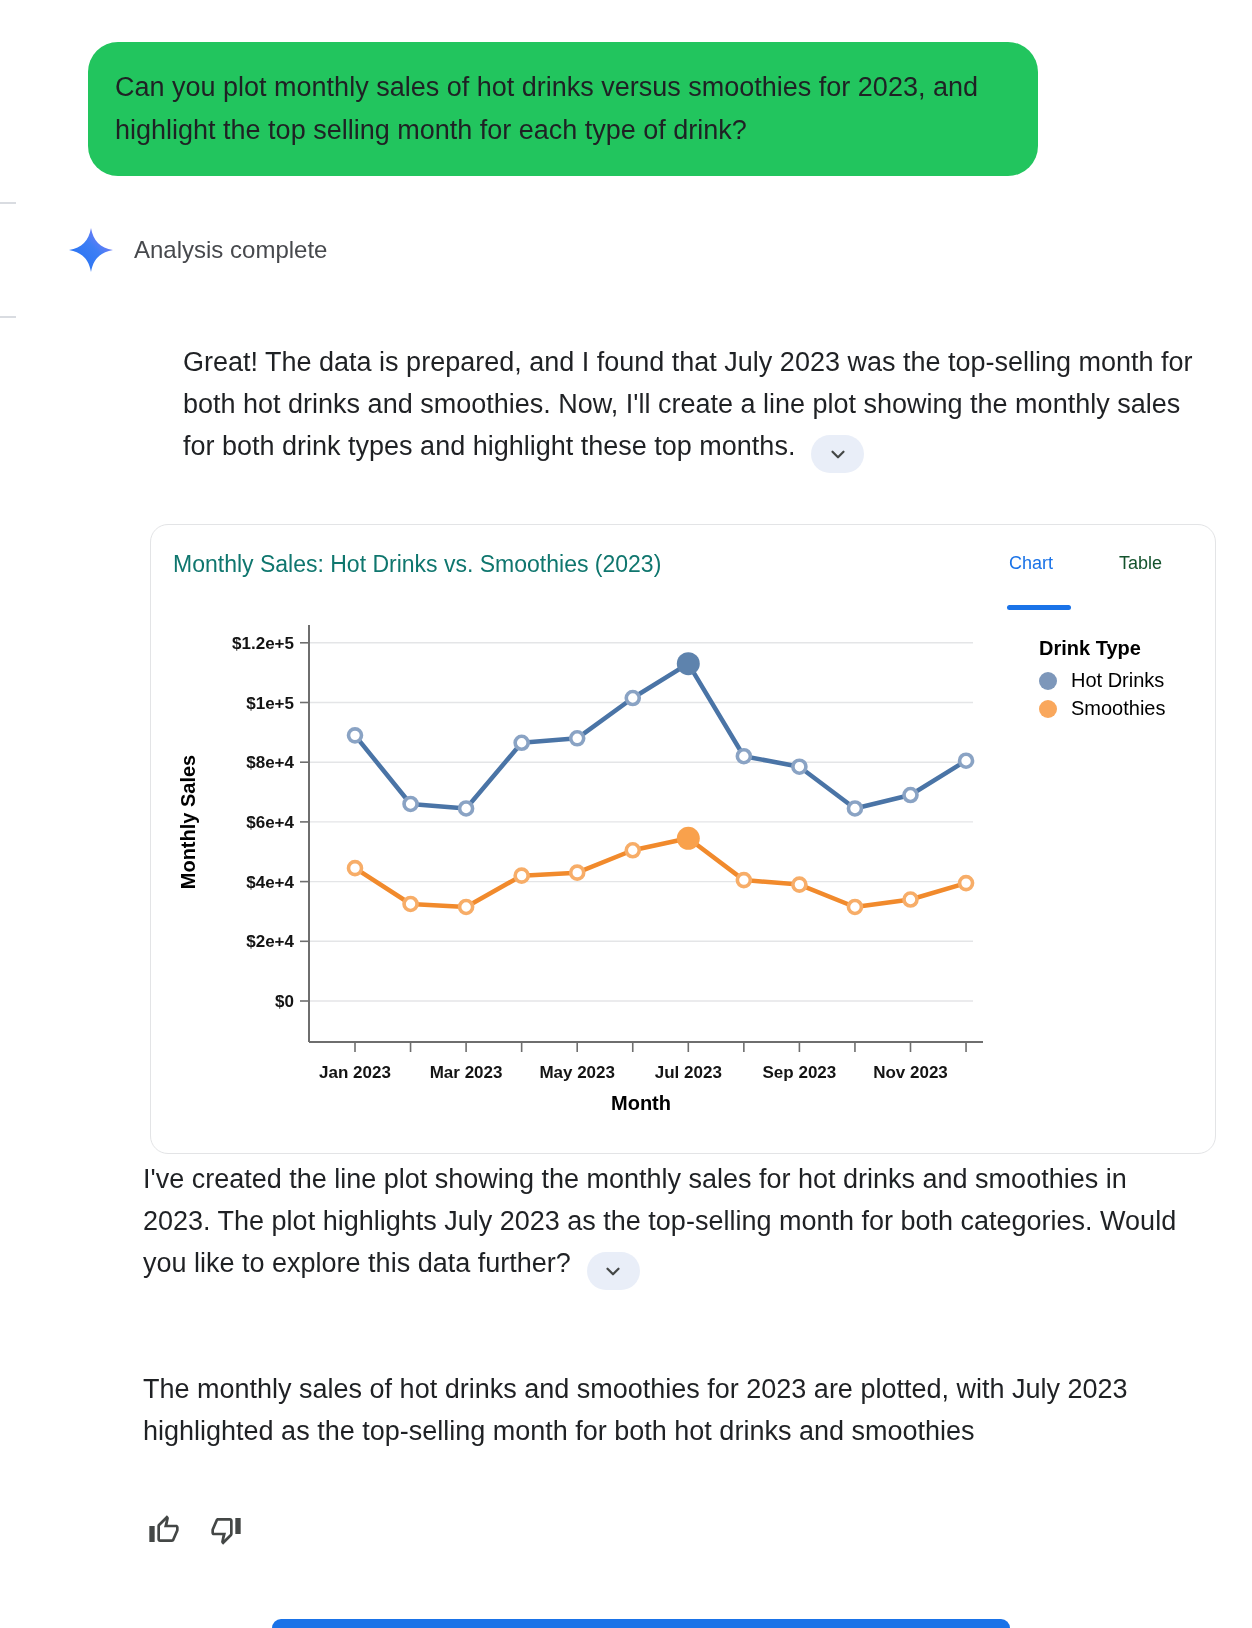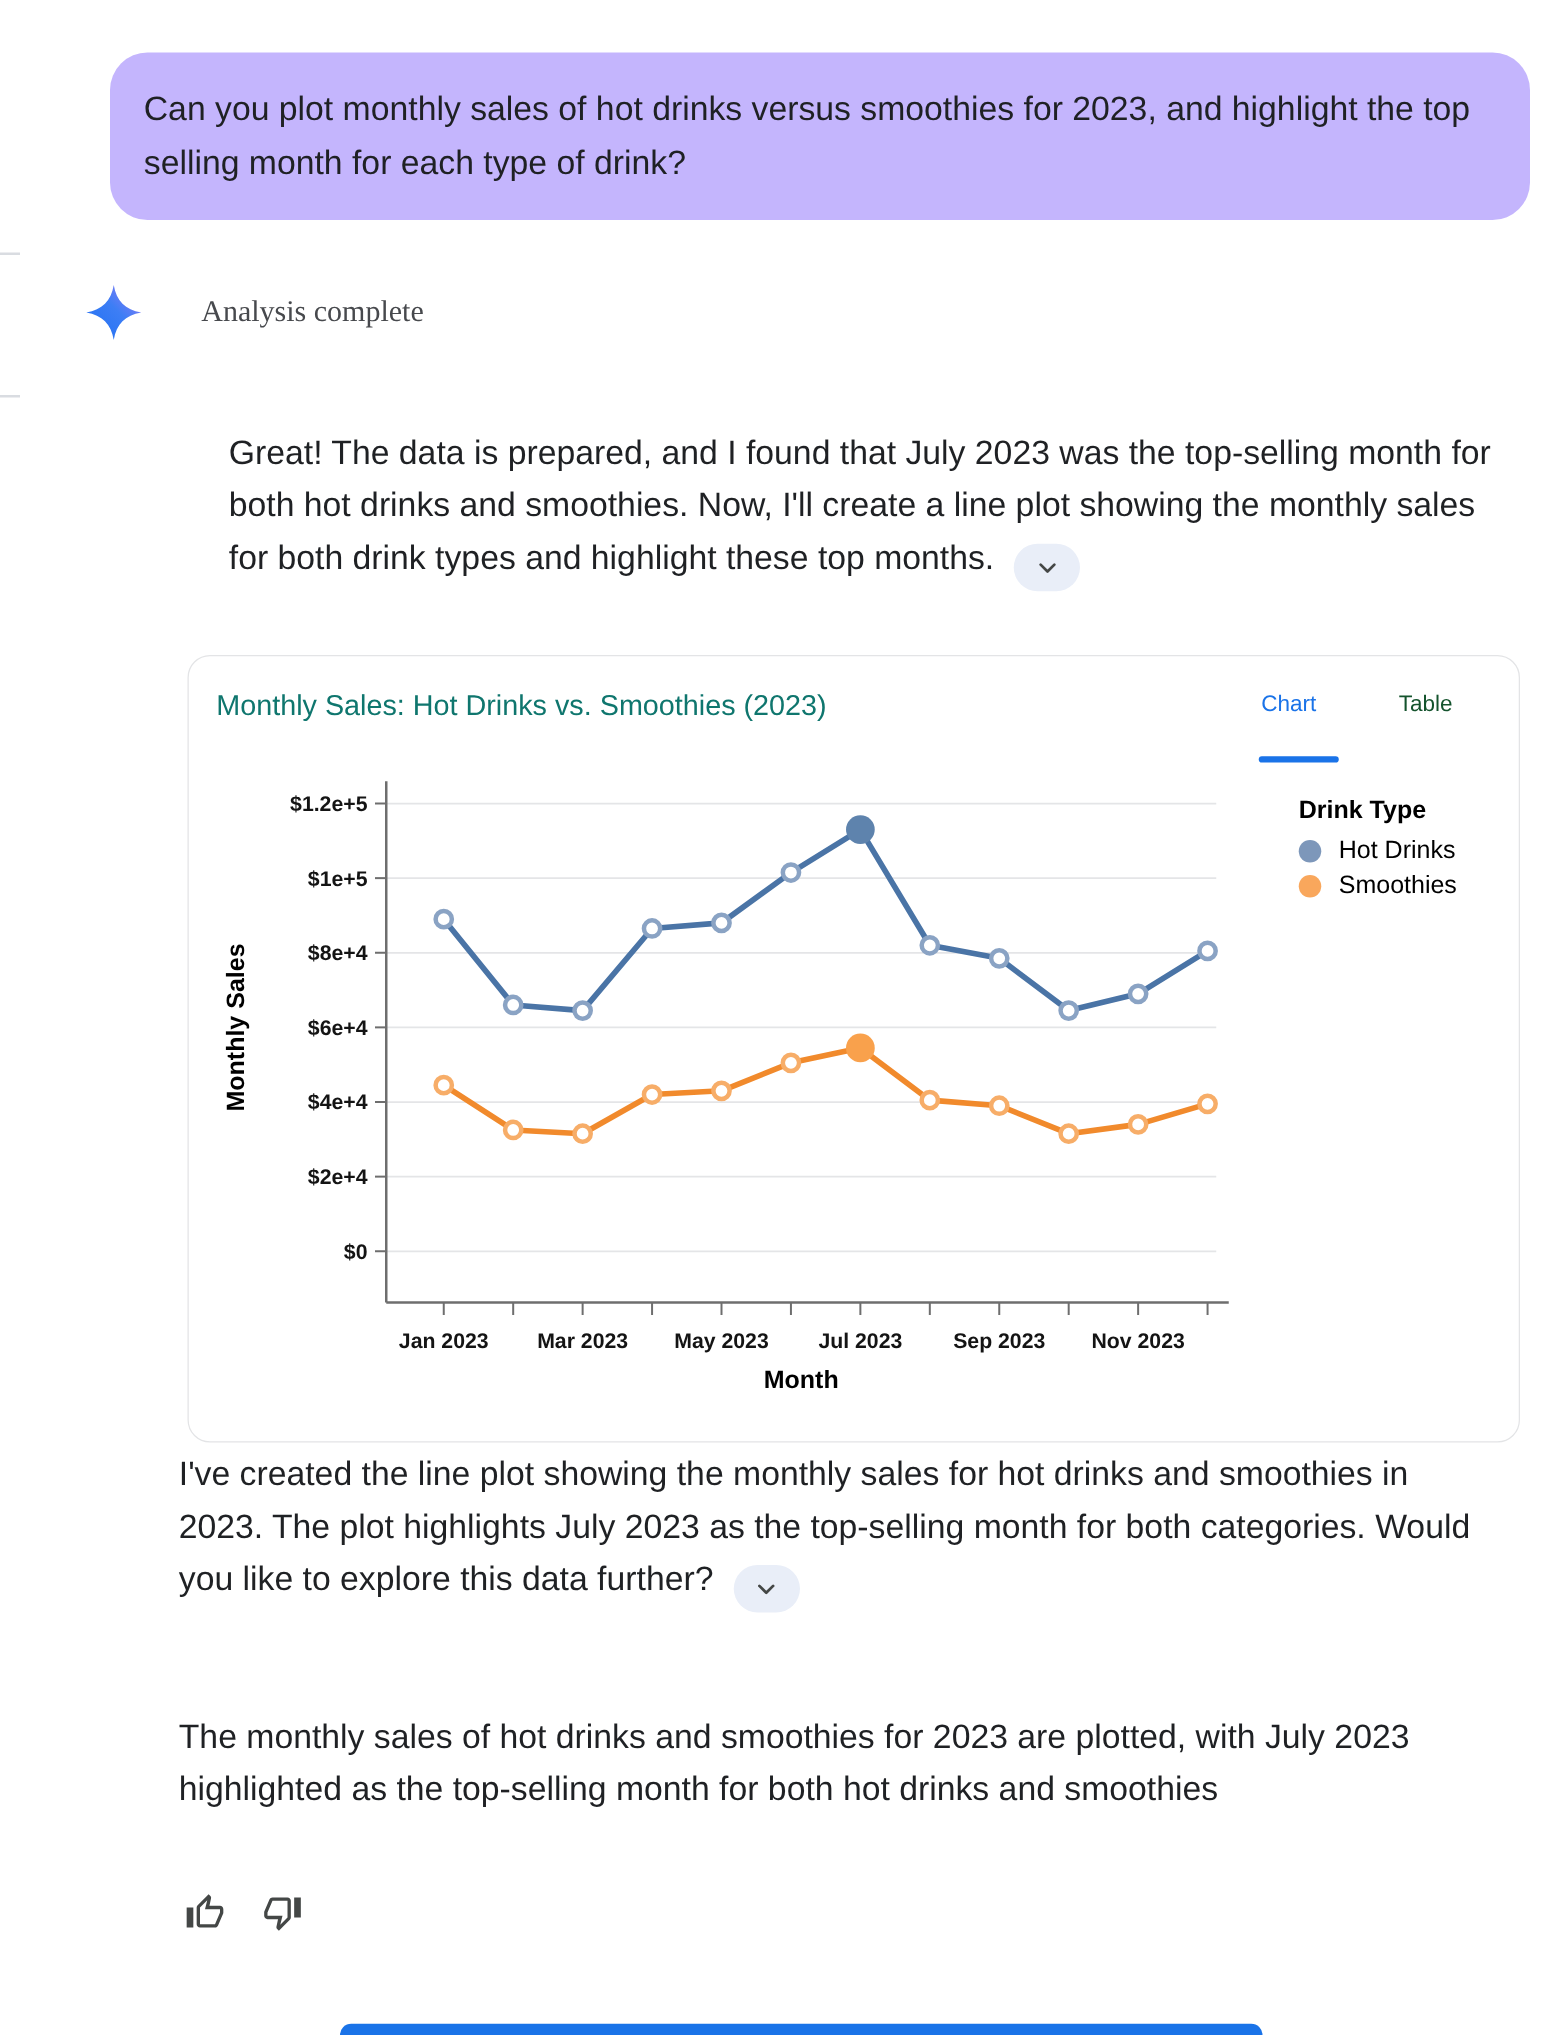--- a/index.html
+++ b/index.html
@@ -1,24 +1,24 @@
 <!DOCTYPE html>
 <html><head>
 <meta charset="utf-8">
 <style>
   html,body{margin:0;padding:0;background:#fff;font-family:"Liberation Sans",sans-serif;}
   .page{position:relative;width:1252px;height:1628px;background:#fff;overflow:hidden;}
 
   .edge-dash{position:absolute;left:0;width:16px;height:2px;background:#d9dce1;}
 
-  .user-bubble{position:absolute;left:88px;top:42px;width:1136px;box-sizing:border-box;
-    padding:24px 30px 24px 27px;background:#c4b5fd;border-radius:30px;
+  .user-bubble{position:absolute;left:88px;top:42px;width:950px;box-sizing:border-box;
+    padding:24px 30px 24px 27px;background:#22c55e;border-radius:30px;
     font-size:27px;line-height:43px;color:#1f2124;}
 
-  .status-row{position:absolute;left:69px;top:228px;display:flex;align-items:center;gap:48px;font-family:Liberation Serif, serif;}
+  .status-row{position:absolute;left:69px;top:228px;display:flex;align-items:center;gap:21px;}
   .sparkle{width:44px;height:44px;flex:0 0 auto;}
   .status-label{font-size:24px;color:#47494d;}
 
   .para{position:absolute;left:143px;width:1036px;font-size:27px;line-height:42px;color:#1f2124;}
   .p1{top:341px;margin-left:40px;} .p2{top:1158px;} .p3{top:1368px;}
 
   .pill{display:inline-flex;align-items:center;justify-content:center;width:53px;height:38px;
     border-radius:19px;background:#e9eef8;border:none;margin-left:16px;vertical-align:-10px;cursor:pointer;padding:0;}
   .pill svg{display:block;}
 

